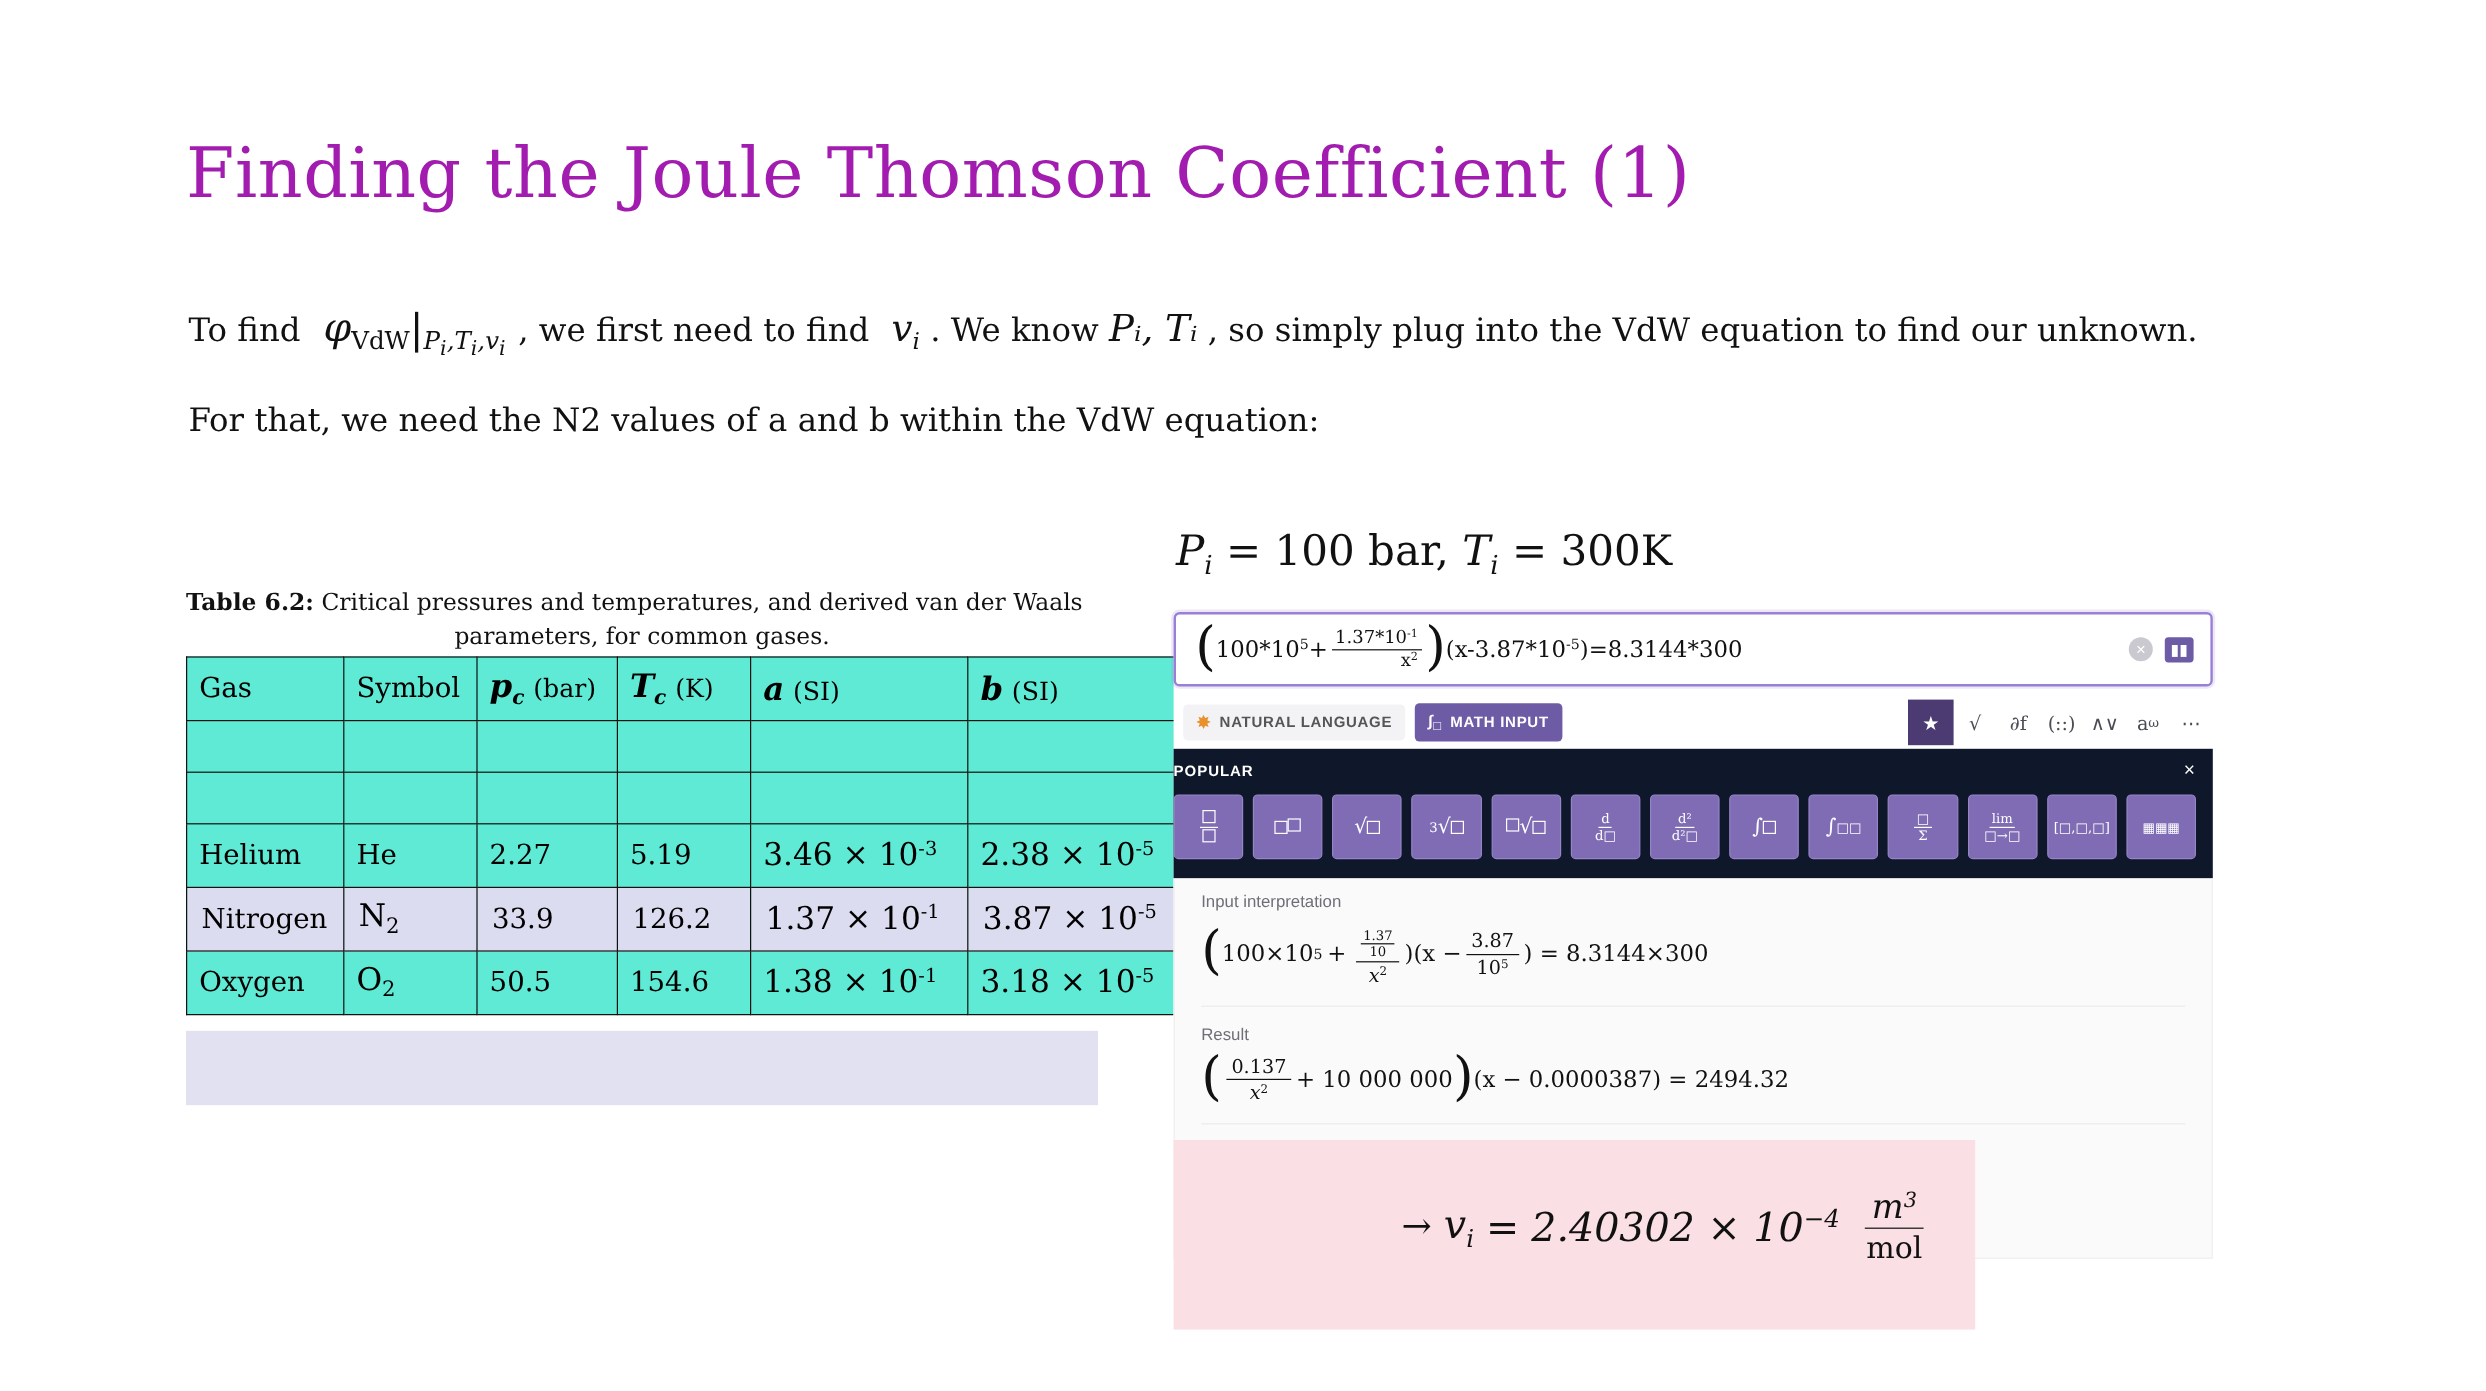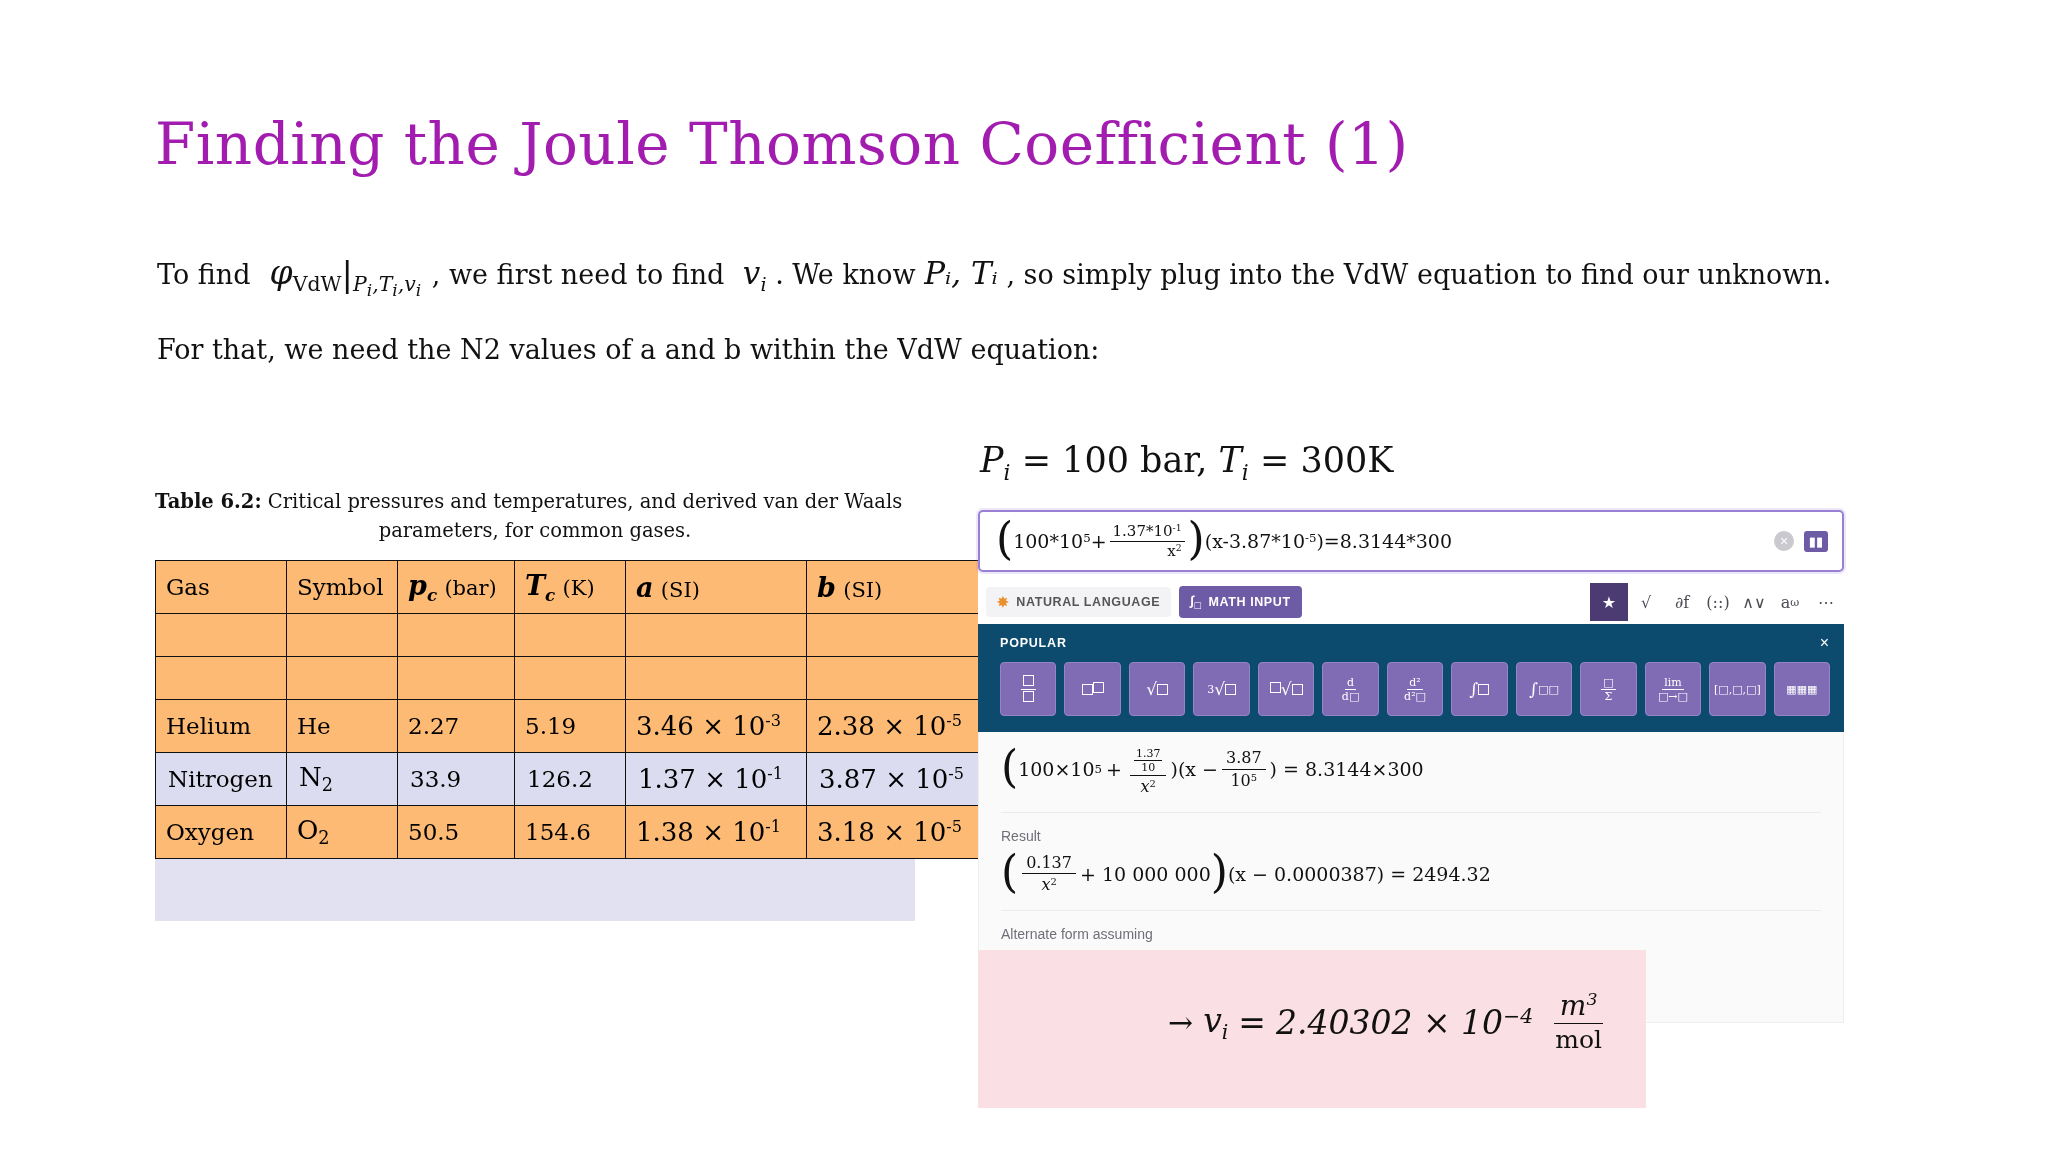--- a/index.html
+++ b/index.html
@@ -61,25 +61,25 @@
     line-height: 29px;
     color: #111;
   }
   .table-caption .lbl { font-weight: bold; }
   .table-caption .ctr { display: block; text-align: center; }
 
   
   .data-table {
     position: absolute;
     left: 155px;
-    top: 560px;
+    top: 547px;
     border-collapse: collapse;
     font-family: "DejaVu Serif", serif;
     font-size: 23px;
-    background: #fdba74;
+    background: #5eead4;
   }
   .data-table td, .data-table th {
     border: 1px solid #111;
     padding: 0 10px;
     height: 52px;
     text-align: left;
     font-weight: normal;
     vertical-align: middle;
   }
   .data-table .c-gas    { width: 110px; }
@@ -204,22 +204,22 @@
     display: flex; align-items: center; gap: 0px;
   }
   .wa-tool {
     width: 36px; height: 38px;
     display: flex; align-items: center; justify-content: center;
     font-family: "DejaVu Serif", serif; font-size: 16px; color: #4c4c55;
   }
   .wa-tool.star { background: #4c3a73; color: #fff; height: 38px; width: 38px; }
 
   .wa-popular {
-    background: #0c4a6e;
-    padding: 10px 14px 16px 22px;
+    background: #0f172a;
+    padding: 10px 14px 16px 0;
   }
   .wa-popular-head {
     display: flex; justify-content: space-between; align-items: center;
     color: #fff; font-size: 12.5px; font-weight: bold; letter-spacing: 0.8px;
     margin-bottom: 10px;
   }
   .wa-popular-close { font-size: 16px; font-weight: normal; }
   .wa-pal {
     display: flex; gap: 8px;
   }
@@ -476,20 +476,21 @@
         </div>
       <div class="pal-key">
           <span class="small">▦▦▦</span>
         </div>
     </div>
   </div>
 
   <div class="wa-results">
 
     <div class="wa-sec">
+      <div class="wa-sec-label">Input interpretation</div>
       <div class="wa-sec-body">
         <span class="paren-big">(</span>
         <span>100×10</span>
           <span class="sup">5</span>
         <span style="margin:0 4px">+</span>
         <span class="frac2">
           <span class="num"><span class="mini-frac" style="color:#111">
                 <span class="n" style="border-bottom:1px solid #111">1.37</span>
                 <span class="d">10</span>
               </span></span>

